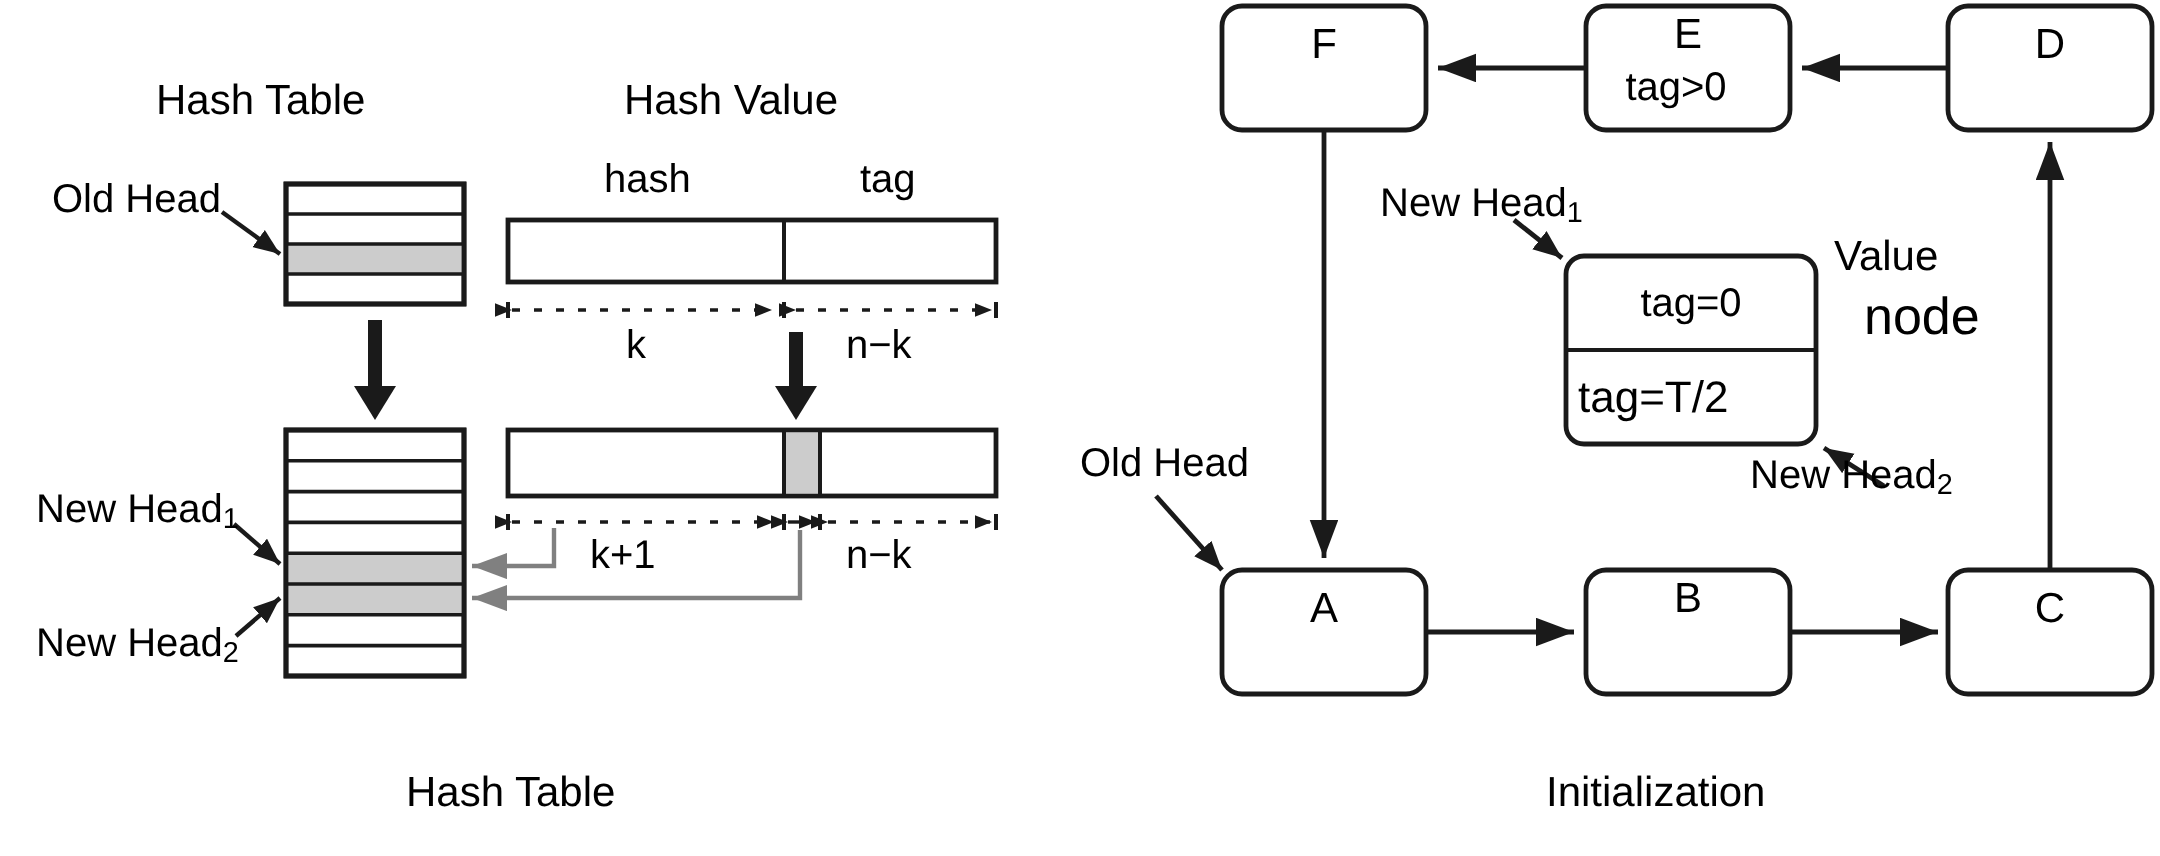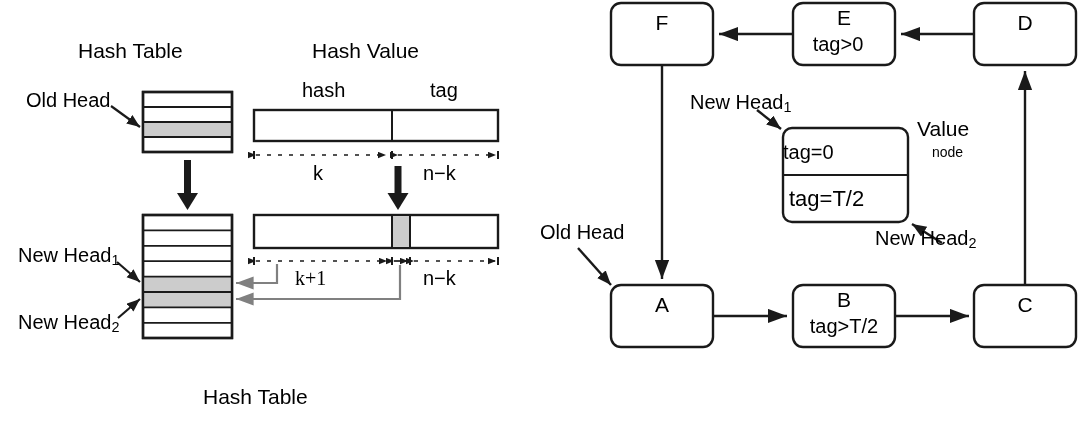--- a/index.html
+++ b/index.html
@@ -181,49 +181,49 @@
   <div class="lbl" style="left:18px;top:245px;font-size:20px;">
     <span>New Head</span><span class="sub">1</span>
   </div>
 
   <div class="lbl" style="left:18px;top:312px;font-size:20px;">
     <span>New Head</span><span class="sub">2</span>
   </div>
 
   <div class="lbl" style="left:313px;top:163px;font-size:20px;">k</div>
   <div class="lbl" style="left:423px;top:163px;font-size:20px;">n−k</div>
-  <div class="lbl" style="left:295px;top:268px;font-size:20px;font-family:Liberation Serif, serif;">k+1</div>
+  <div class="lbl" style="left:295px;top:268px;font-size:20px;">k+1</div>
   <div class="lbl" style="left:423px;top:268px;font-size:20px;">n−k</div>
 
   <div class="lbl bold" style="left:203px;top:386px;font-size:21px;">Hash Table</div>
 
   <div class="lbl" style="left:611px;top:12px;width:102px;text-align:center;font-size:21px;">F</div>
 
   <div class="lbl" style="left:793px;top:7px;width:102px;text-align:center;font-size:21px;">E</div>
   <div class="lbl" style="left:793px;top:34px;width:90px;text-align:center;font-size:20px;">tag&gt;0</div>
 
   <div class="lbl" style="left:974px;top:12px;width:102px;text-align:center;font-size:21px;">D</div>
 
   <div class="lbl" style="left:611px;top:294px;width:102px;text-align:center;font-size:21px;">A</div>
 
   <div class="lbl" style="left:793px;top:289px;width:102px;text-align:center;font-size:21px;">B</div>
-  <div class="lbl" style="left:791px;top:316px;width:106px;text-align:center;font-size:20px;">tag&gt;T/2</div>
 
   <div class="lbl" style="left:974px;top:294px;width:102px;text-align:center;font-size:21px;">C</div>
 
-  <div class="lbl" style="left:783px;top:142px;width:125px;text-align:left;font-size:20px;">tag=0</div>
+  <div class="lbl" style="left:783px;top:142px;width:125px;text-align:center;font-size:20px;">tag=0</div>
   <div class="lbl" style="left:789px;top:188px;width:125px;text-align:left;font-size:22px;">tag=T/2</div>
 
   <div class="lbl bold" style="left:917px;top:118px;font-size:21px;">Value</div>
-  <div class="lbl bold" style="left:932px;top:145px;font-size:14px;text-align:right;">node</div>
+  <div class="lbl bold" style="left:932px;top:145px;font-size:26px;text-align:right;">node</div>
 
   <div class="lbl" style="left:690px;top:92px;font-size:20px;">
     <span>New Head</span><span class="sub">1</span>
   </div>
 
   <div class="lbl" style="left:875px;top:228px;font-size:20px;">
     <span>New Head</span><span class="sub">2</span>
   </div>
 
   <div class="lbl" style="left:540px;top:222px;font-size:20px;">Old Head</div>
 
+  <div class="lbl bold" style="left:773px;top:386px;font-size:21px;">Initialization</div>
 
 </div>
 
 </body></html>

